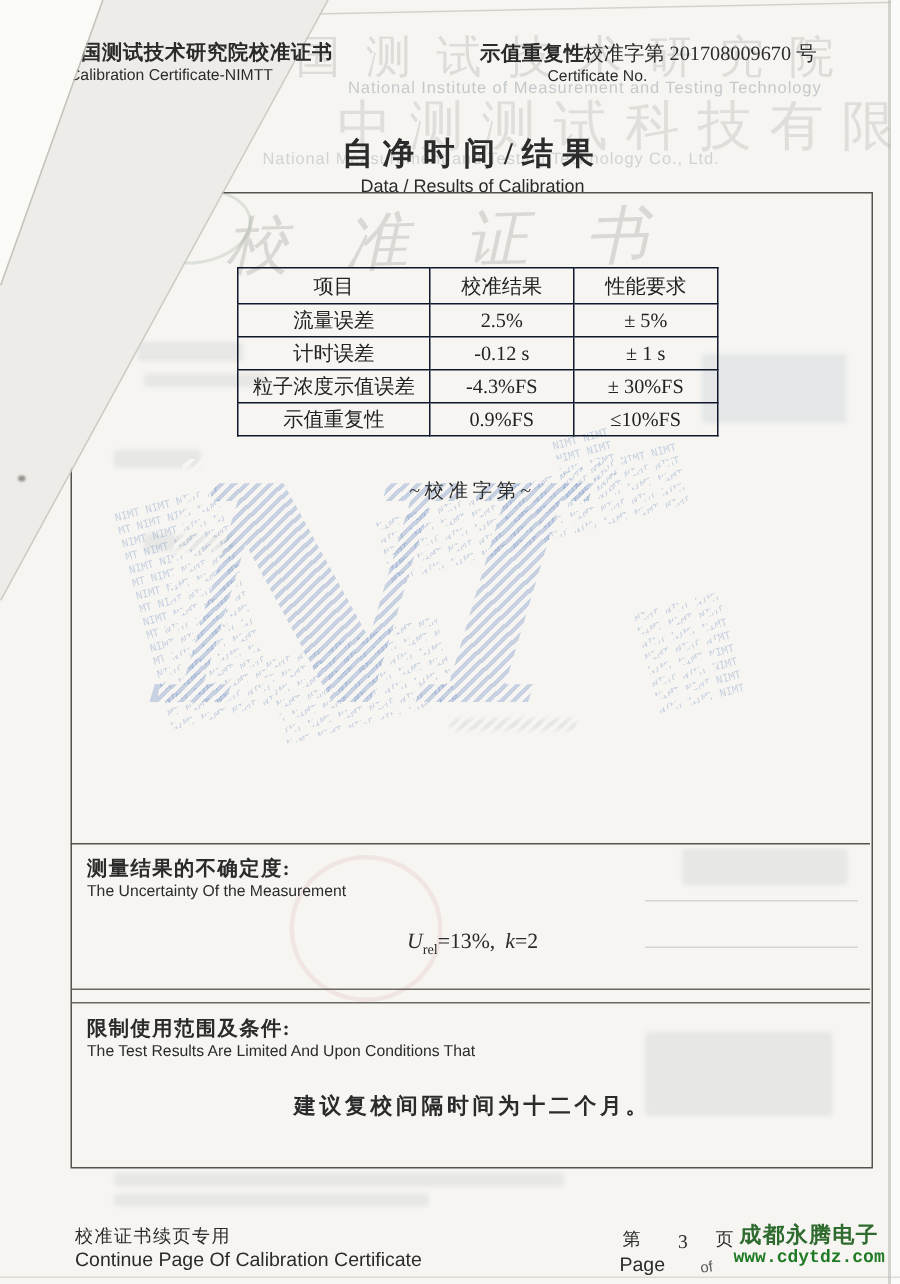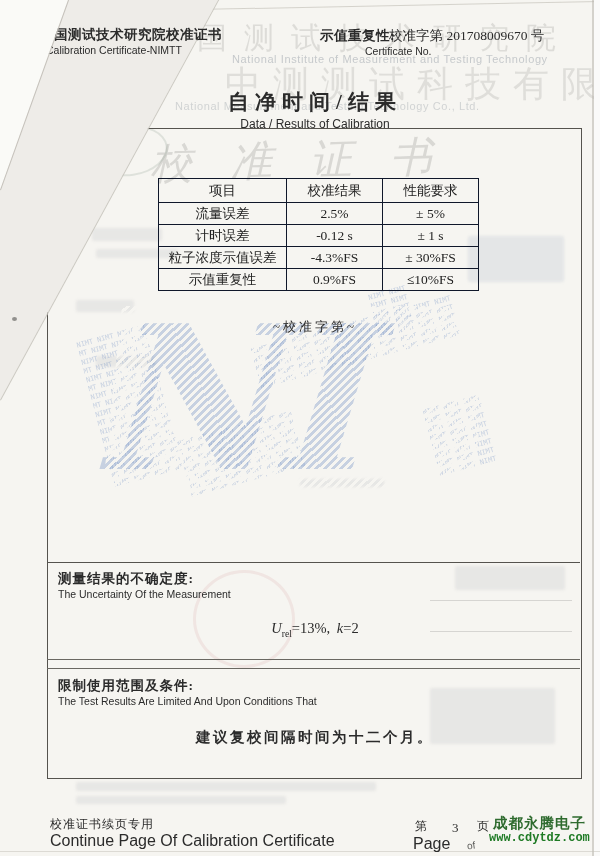--- a/index.html
+++ b/index.html
@@ -83,21 +83,21 @@
 
   .sec-label-cn{font-size:13.5px;font-weight:bold;letter-spacing:1px;z-index:4;}
   .sec-label-en{font-size:10.5px;z-index:4;}
   .ueq{left:30px;top:620px;width:570px;text-align:center;font-size:14.5px;z-index:4;}
   .ueq i{font-style:italic;}
   .ueq sub{font-size:9.5px;}
   .cond-note{left:30px;top:728px;width:570px;text-align:center;font-size:14.5px;
     letter-spacing:2.5px;font-weight:bold;z-index:4;}
 
   .foot-cn{font-size:12px;letter-spacing:1px;z-index:4;}
-  .foot-en{font-size:16px;z-index:4;}
+  .foot-en{font-size:13px;z-index:4;}
   .pagenum{font-size:13px;z-index:4;}
   .brand-cn{font-size:14.5px;font-weight:bold;color:#2f6b2f;letter-spacing:1px;z-index:4;
     font-family:"Liberation Sans","DejaVu Sans",sans-serif;}
   .brand-url{font-size:12px;font-weight:bold;color:#1e7a24;z-index:4;}
   .of-mark{font-size:10px;color:#5a5a58;transform:rotate(-8deg);z-index:4;}
 </style>
 </head>
 <body>
 
 <div class="abs gwm wm-row1">中国测试技术研究院</div>

